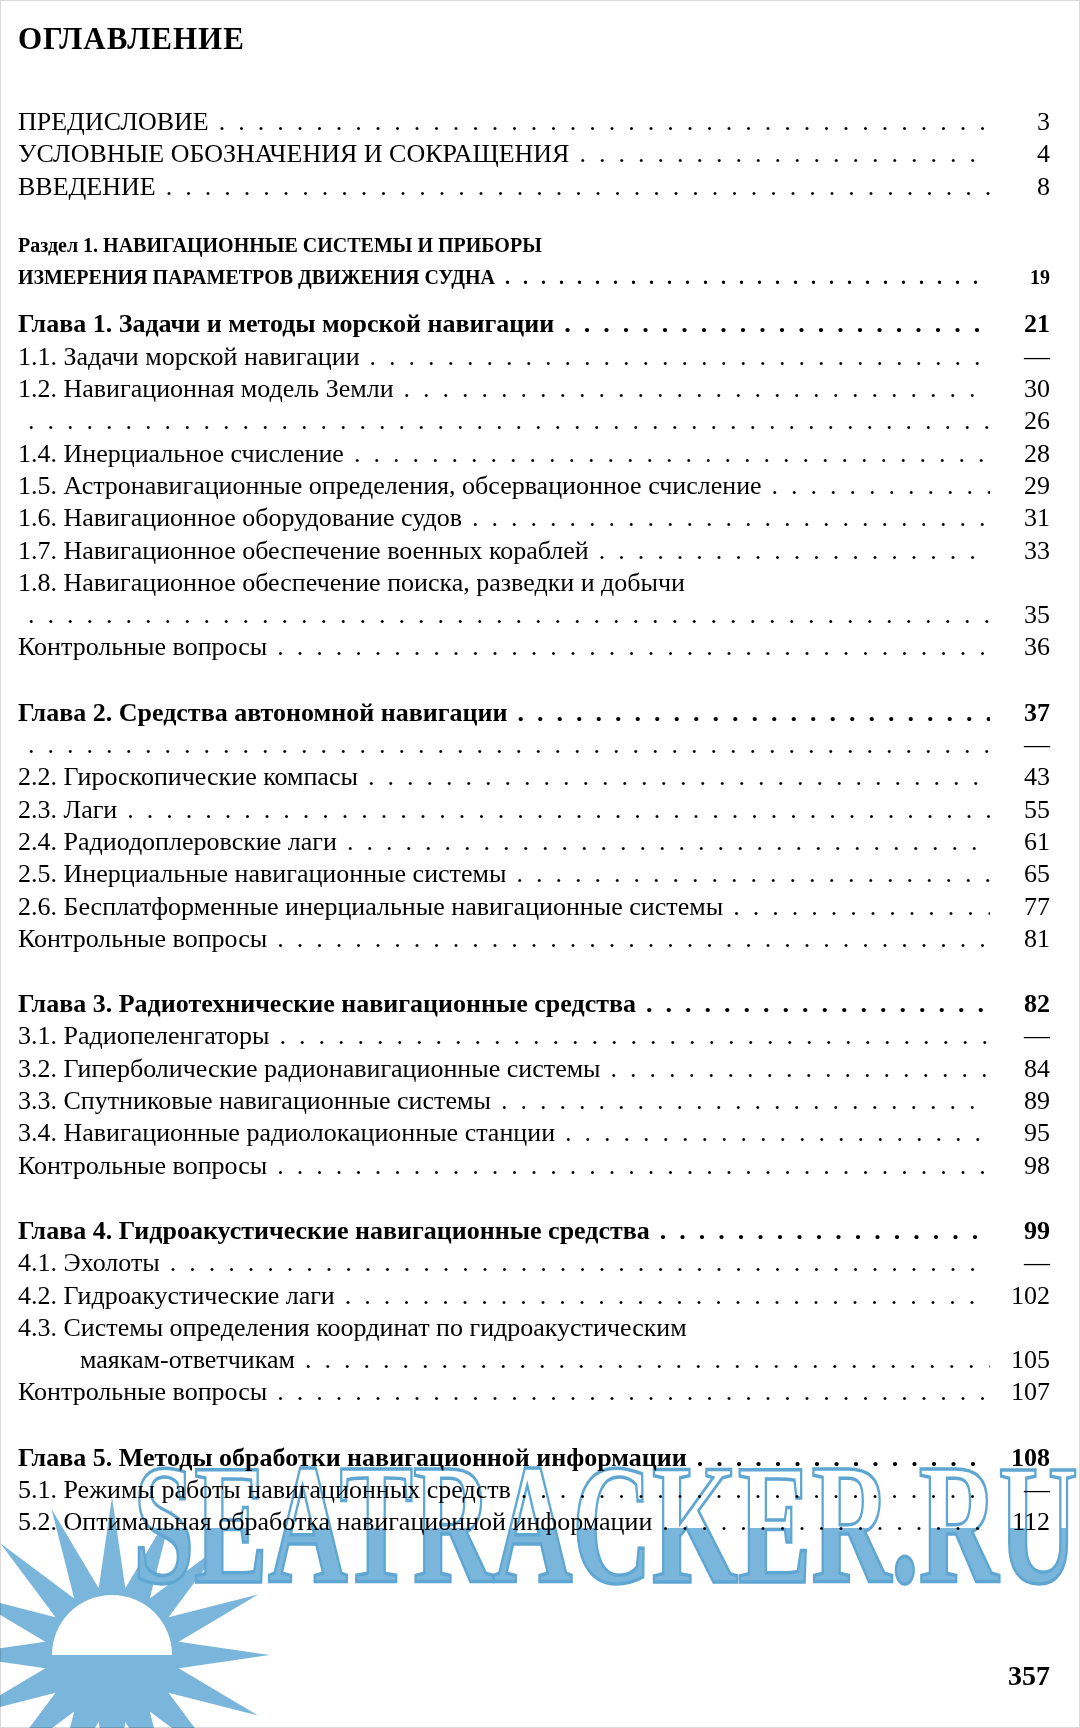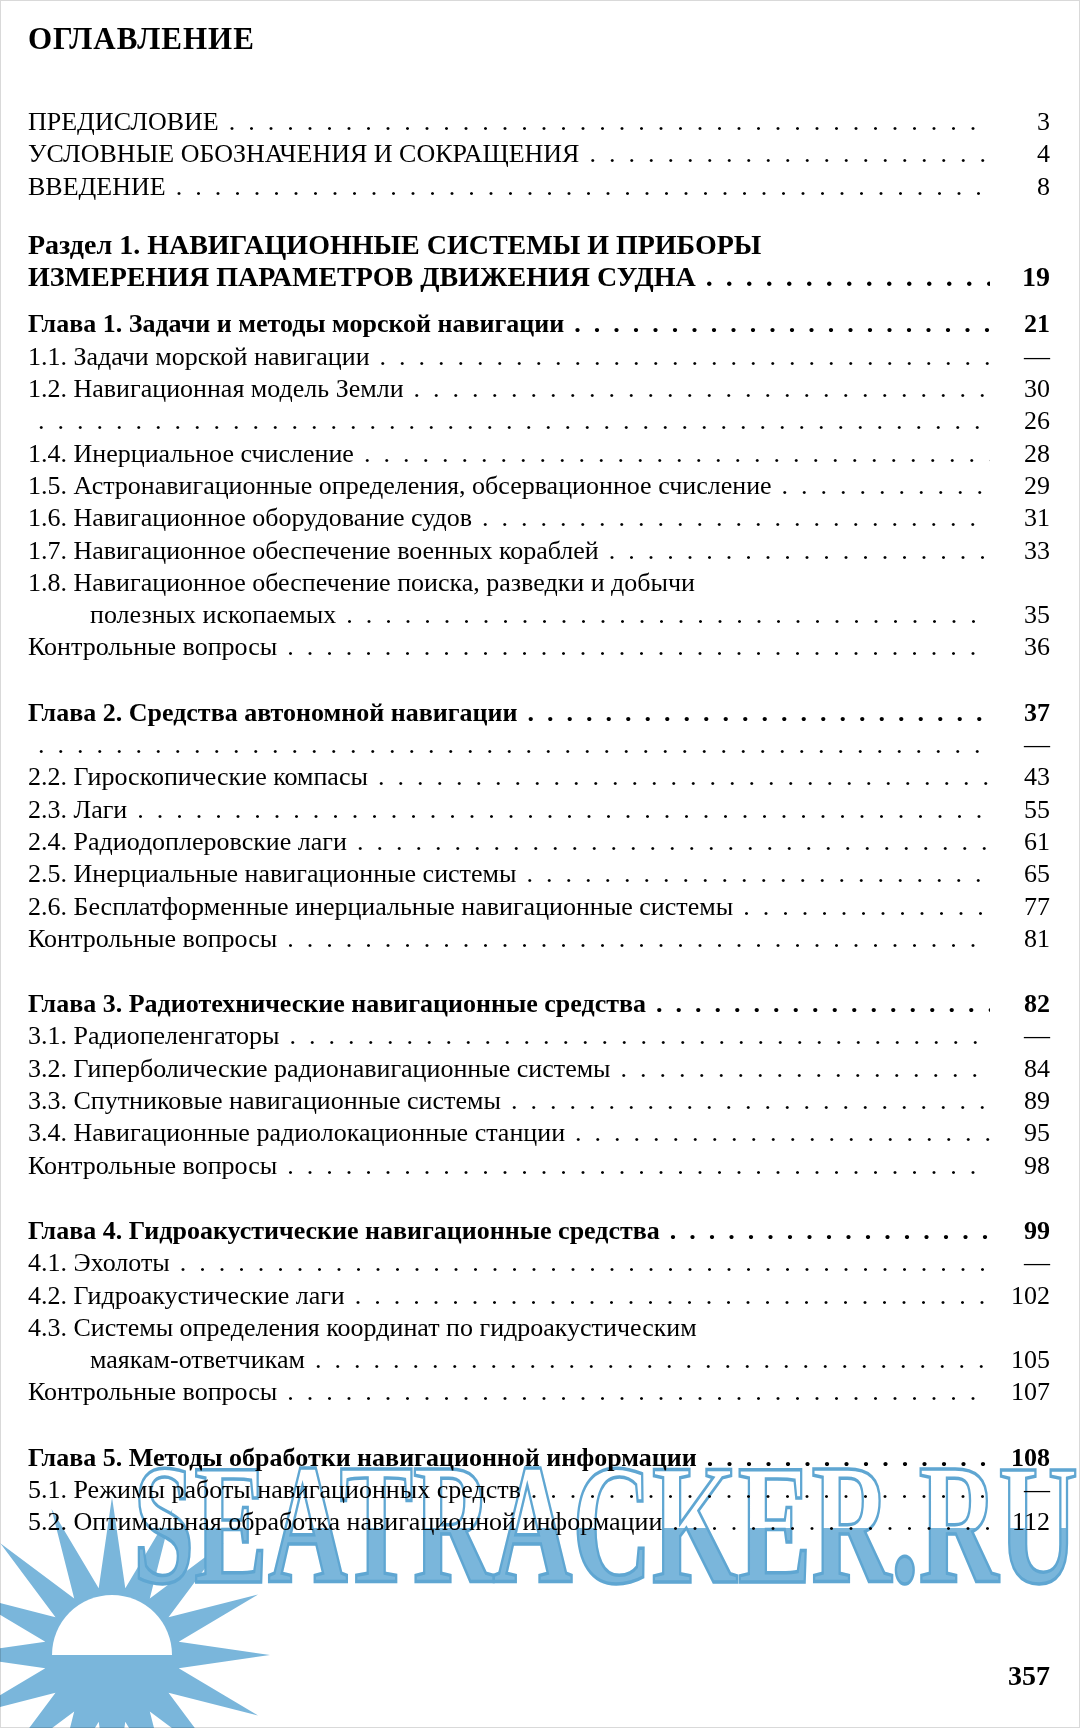--- a/index.html
+++ b/index.html
@@ -5,36 +5,36 @@
   html, body { margin: 0; padding: 0; }
   body {
     width: 1080px; height: 1728px;
     background: #ffffff;
     color: #000;
     font-family: "Liberation Serif", "DejaVu Serif", serif;
     position: relative;
     overflow: hidden;
     box-shadow: inset 0 0 0 1px #d9d9d9;
   }
-  .content { padding: 20px 30px 0 28px; }
+  .content { padding: 20px 30px 0 18px; }
 
   .page-title {
     margin: 0;
     font-size: 31px;
     font-weight: bold;
     letter-spacing: 1px;
     line-height: 38px;
   }
 
   .toc { font-size: 26px; }
   .toc-group { margin-top: 33px; }
   .toc-group[data-role="front-matter"] { margin-top: 48px; }
   .toc-group[data-role="section"]      { margin-top: 26px; }
   .toc-group[data-role="section"] + .toc-group { margin-top: 15px; }
-  .toc-group[data-role="section"] .toc-row { font-size: 28px; }
+  .toc-group[data-role="section"] .toc-row { font-size: 20px; }
 
   .toc-row {
     display: flex;
     align-items: flex-end;
     line-height: 32.3px;
     height: 32.3px;
   }
   .toc-row.bold { font-weight: bold; }
   .lbl { white-space: pre; }
   .lbl.indent { padding-left: 62px; }
@@ -140,21 +140,20 @@
         </div>
         <div class="toc-row">
           <span class="lbl">1.7. Навигационное обеспечение военных кораблей</span>
           <span class="dots">................................................................................</span>
           <span class="pg">33</span>
         </div>
         <div class="toc-row">
           <span class="lbl">1.8. Навигационное обеспечение поиска, разведки и добычи</span>
         </div>
         <div class="toc-row">
-          <span class="lbl indent">полезных ископаемых</span>
           <span class="dots">................................................................................</span>
           <span class="pg">35</span>
         </div>
         <div class="toc-row">
           <span class="lbl">Контрольные вопросы</span>
           <span class="dots">................................................................................</span>
           <span class="pg">36</span>
         </div>
       </div>
       <div class="toc-group" data-role="chapter">

